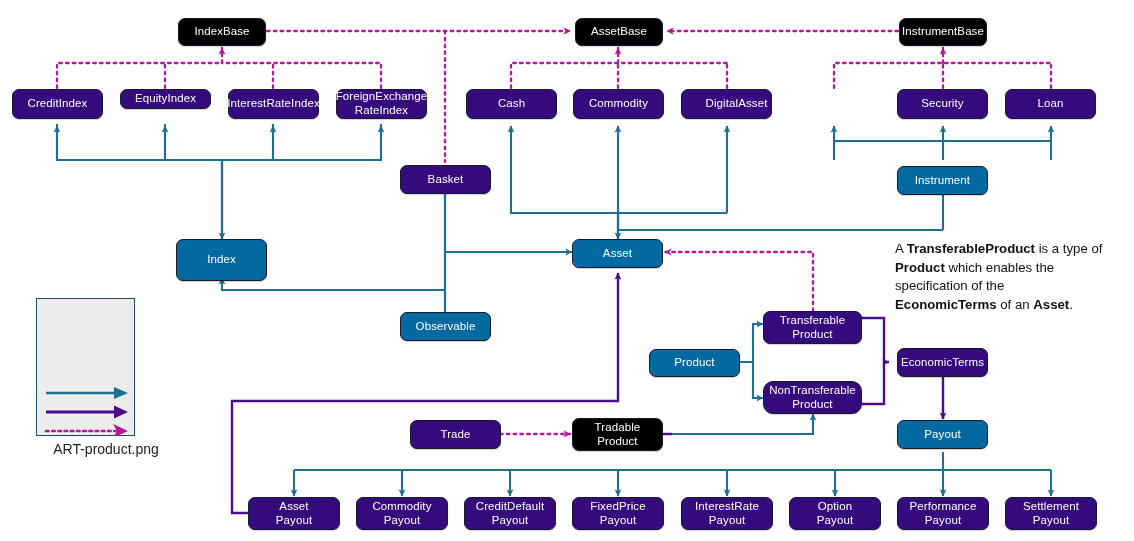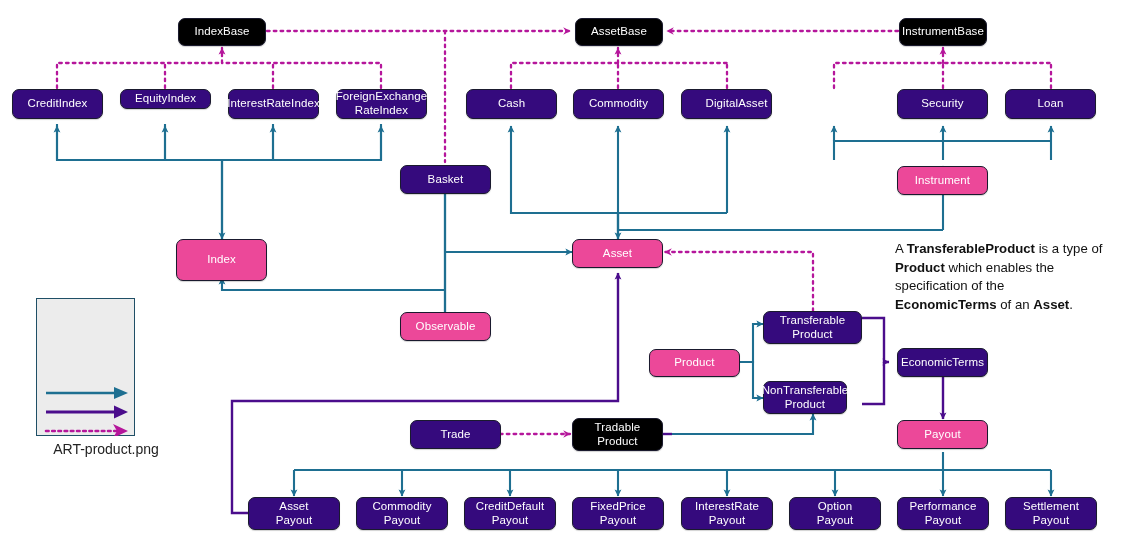--- a/index.html
+++ b/index.html
@@ -10,21 +10,21 @@
   .node{
     position:absolute;box-sizing:border-box;
     border:1.6px solid #1a1a2e;border-radius:7px;
     display:flex;align-items:center;justify-content:center;text-align:center;
     color:#ffffff;font-size:11.5px;line-height:1.18;font-weight:400;
     letter-spacing:.1px;z-index:3;
     box-shadow:0 1px 1px rgba(0,0,0,.18);
   }
   .node.dark{background:#350a7d;}
   .node.light{background:#000000;}
-  .node.choice{background:#ec4899;}
+  .node.choice{background:#0369a1;}
   .node .lbl{display:block;padding:0 4px;}
   .keybox{
     position:absolute;box-sizing:border-box;background:#ececec;
     border:1.4px solid #1f4f66;z-index:4;
   }
   .key-title{position:absolute;width:100%;text-align:center;font-size:11px;color:#111;}
   .key-node{
     position:absolute;box-sizing:border-box;border:1.6px solid #1a1a2e;border-radius:6px;
     display:flex;align-items:center;justify-content:center;color:#fff;font-size:11px;
   }
@@ -210,21 +210,21 @@
   <div class="node choice" style="left:400px;top:312px;width:91px;height:29px;">
     <span class="lbl">Observable</span>
     </div>
 
   <div class="node choice" style="left:649px;top:349px;width:91px;height:28px;">
     <span class="lbl">Product</span>
     </div>
   <div class="node dark" style="left:763px;top:311px;width:99px;height:33px;">
     <span class="lbl">Transferable<br>Product</span>
     </div>
-  <div class="node dark" style="left:763px;top:381px;width:84px;height:33px;">
+  <div class="node dark" style="left:763px;top:381px;width:99px;height:33px;border-radius:10px;">
     <span class="lbl">NonTransferable<br>Product</span>
     </div>
   <div class="node dark" style="left:897px;top:348px;width:91px;height:29px;">
     <span class="lbl">EconomicTerms</span>
     </div>
 
   <div class="node dark" style="left:410px;top:420px;width:91px;height:29px;">
     <span class="lbl">Trade</span>
     </div>
   <div class="node light" style="left:572px;top:418px;width:91px;height:33px;">

